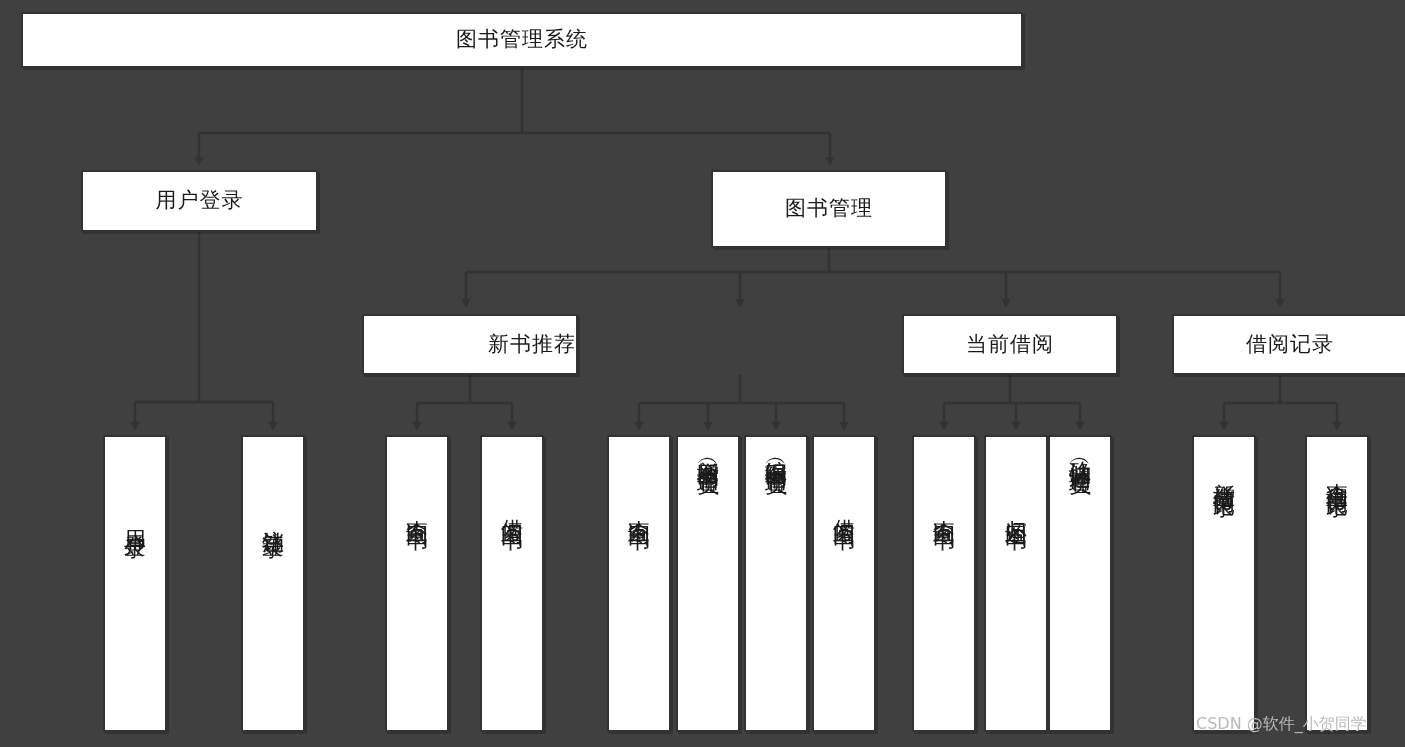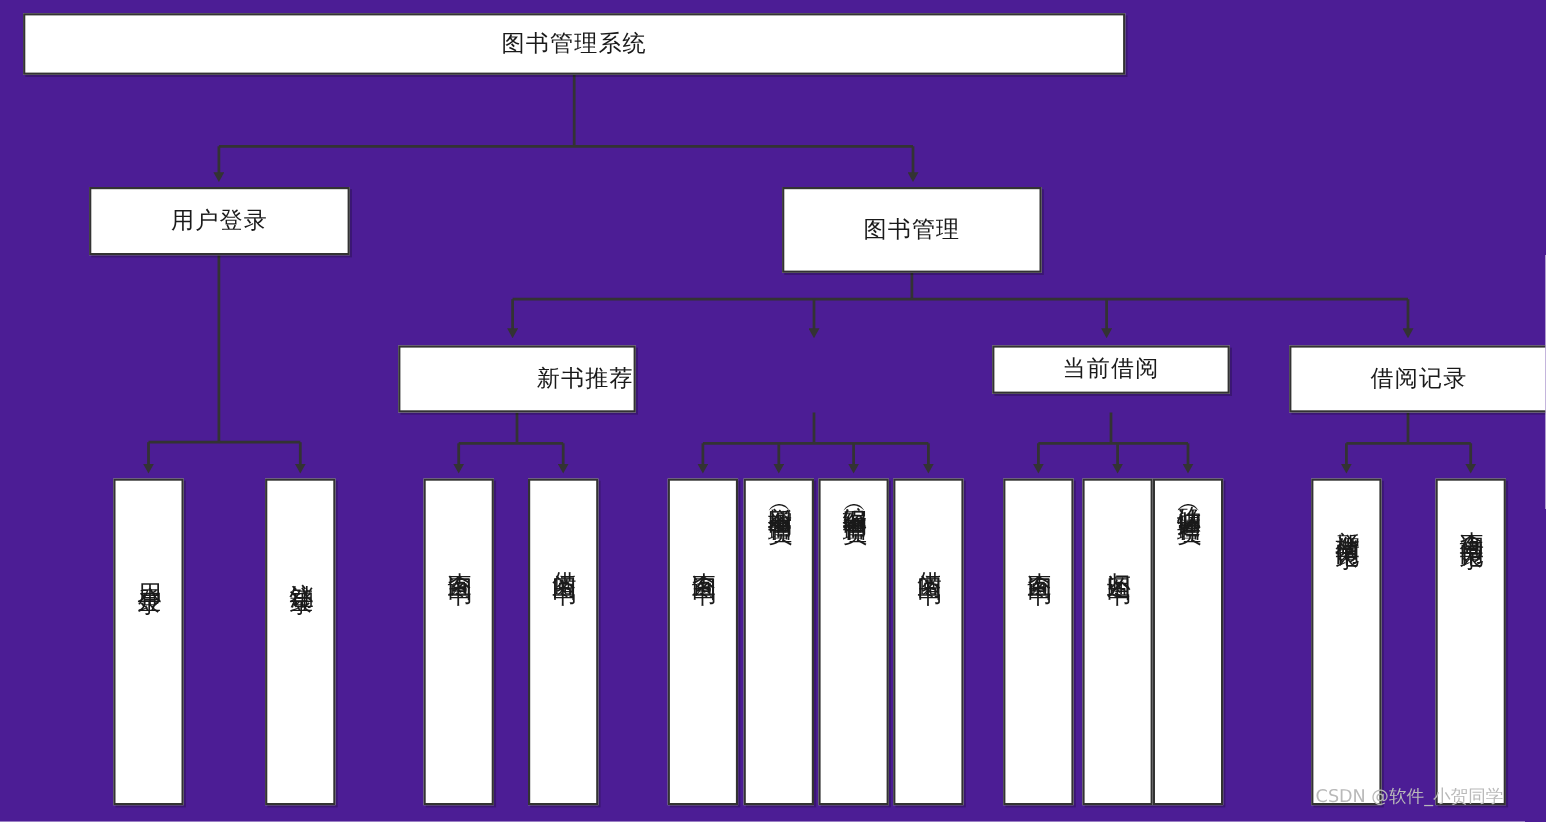--- a/index.html
+++ b/index.html
@@ -8,21 +8,21 @@
     padding: 0;
     background: #ffffff;
   }
   body {
     font-family: "DejaVu Sans", "Liberation Sans", sans-serif;
   }
   #diagram-root {
     position: relative;
     width: 1405px;
     height: 747px;
-    background: #4c1d95;
+    background: #404040;
     overflow: hidden;
   }
   #edges-layer {
     position: absolute;
     left: 0;
     top: 0;
     width: 1405px;
     height: 747px;
     pointer-events: none;
   }
@@ -134,21 +134,21 @@
   <div class="node node-h" style="left:81px; top:170px; width:237px; height:62px;">
     <span class="node-label">用户登录</span>
   </div>
   <div class="node node-h" style="left:711px; top:170px; width:236px; height:78px;">
     <span class="node-label">图书管理</span>
   </div>
 
   <div class="node node-h" style="left:362px; top:314px; width:216px; height:61px;justify-content:flex-end;">
     <span class="node-label">新书推荐</span>
   </div>
-  <div class="node node-h" style="left:902px; top:314px; width:216px; height:44px;">
+  <div class="node node-h" style="left:902px; top:314px; width:216px; height:61px;">
     <span class="node-label">当前借阅</span>
   </div>
   <div class="node node-h" style="left:1172px; top:314px; width:236px; height:61px;">
     <span class="node-label">借阅记录</span>
   </div>
 
   <div class="node node-v" style="left:103px; top:435px; width:64px; height:297px; padding-top:75px;">
     <span class="node-label">用户登录</span>
   </div>
   <div class="node node-v" style="left:241px; top:435px; width:64px; height:297px; padding-top:75px;">

